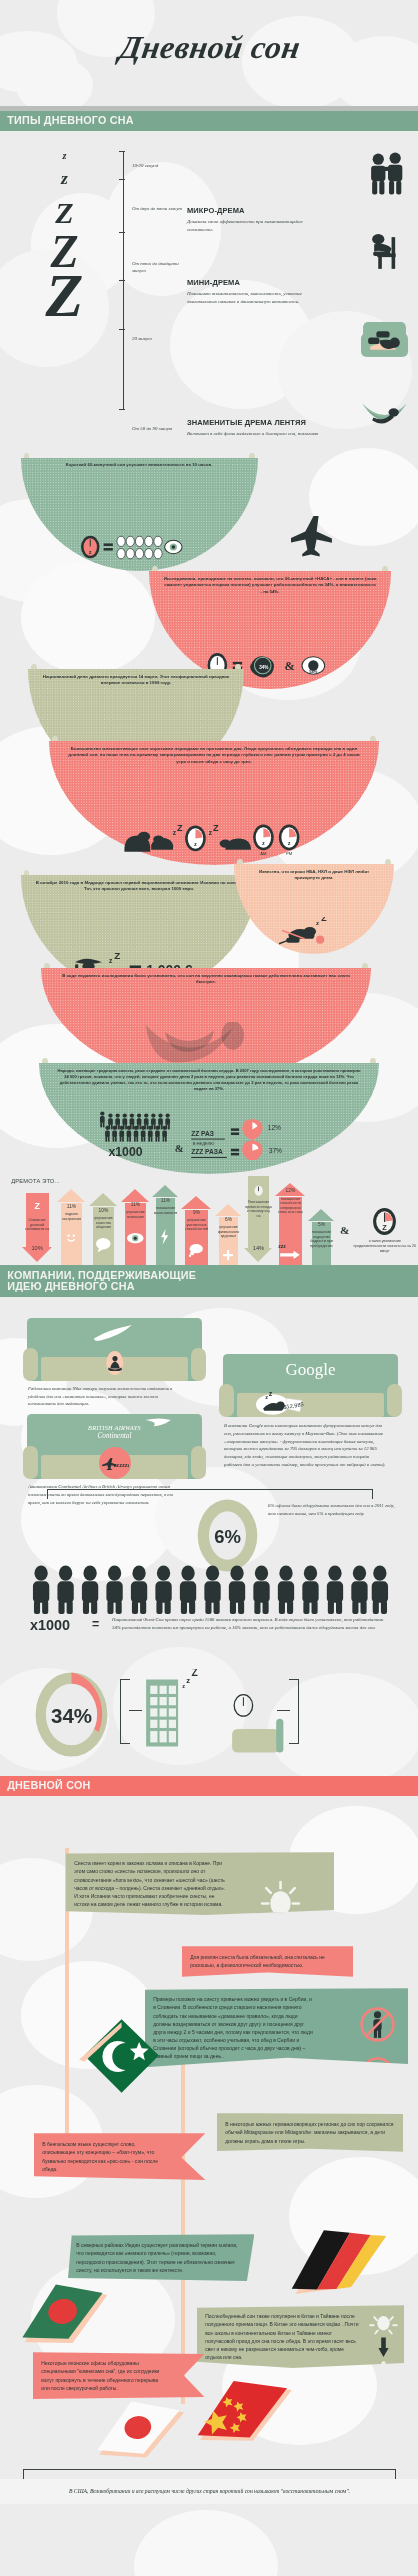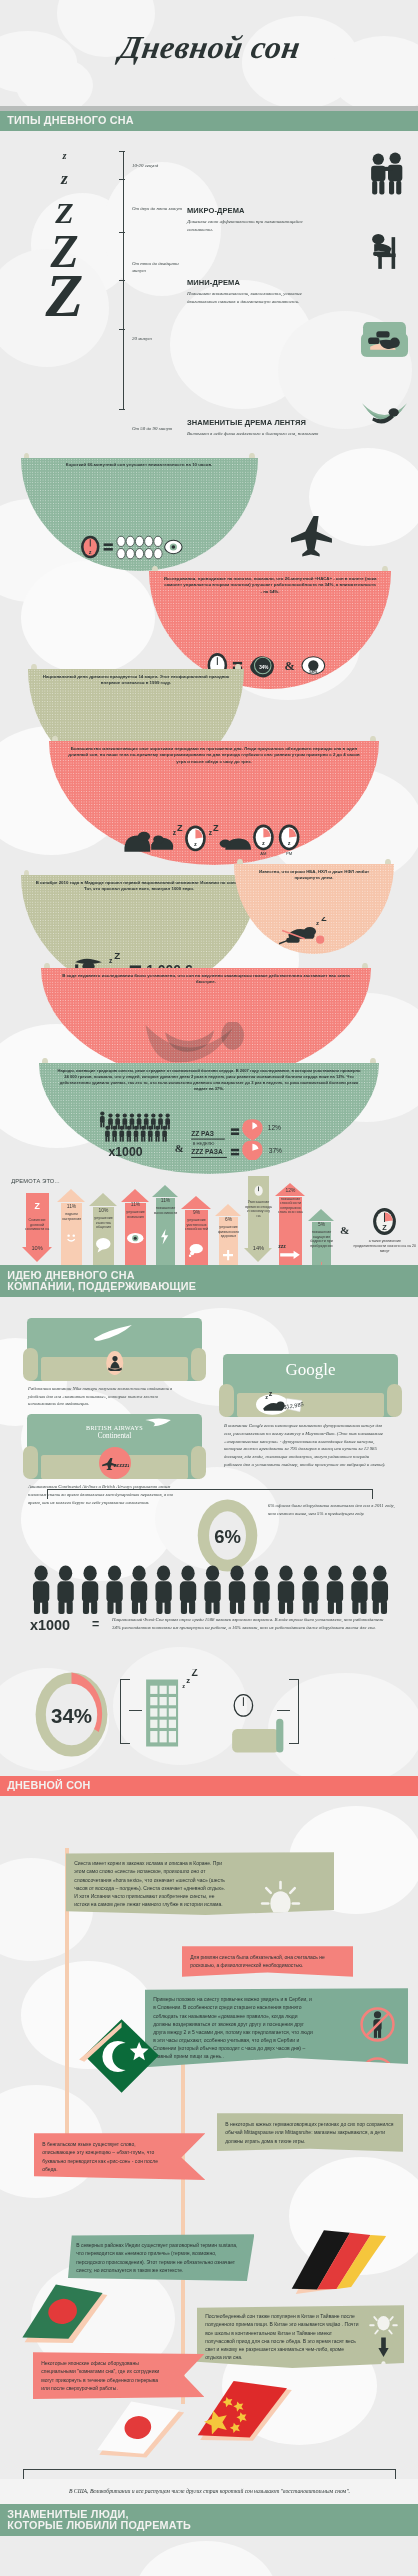--- a/index.html
+++ b/index.html
@@ -733,22 +733,22 @@
               <rect x="23" y="11" width="2" height="18" fill="#2b3434"></rect>
               <text x="24" y="44" font-size="14" font-weight="bold" font-family="Liberation Sans,sans-serif" fill="#2b3434" text-anchor="middle">Z</text>
             </svg>
         </div>
         <div style="font-size:3.5px;line-height:1.3;color:#3a3a3a;margin-top:1px;">а также увеличение продолжительности ночного сна на 20 минут</div>
       </div>
     </div>
   </div>
 
   <div class="band green shadow sec">
+    <h2>КОМПАНИИ, ПОДДЕРЖИВАЮЩИЕ</h2>
     <h2>ИДЕЮ ДНЕВНОГО СНА</h2>
-    <h2>КОМПАНИИ, ПОДДЕРЖИВАЮЩИЕ</h2>
   </div>
 
   <div class="companies sec" style="height:330px;">
     <div class="clouds">
       <div class="cloud" style="left:-36px;top:41px;width:103px;height:88px;background:#fafafa;"></div>
       <div class="cloud" style="left:155px;top:10.3px;width:134px;height:98px;background:#f8f8f8;"></div>
       <div class="cloud" style="left:20.6px;top:93px;width:118px;height:98px;background:#fafafa;"></div>
       <div class="cloud" style="left:20.6px;top:160px;width:155px;height:124px;background:#fafafa;"></div>
       <div class="cloud" style="left:155px;top:170px;width:124px;height:103px;background:#f7f7f7;"></div>
     </div>
@@ -793,21 +793,21 @@
         </div>
       </div>
       <div class="cap" style="left:1px;top:68px;width:163px;">В компании Google есть некоторые количество футуристических капсул для сна, расставленных по всему кампусу в Маунтин-Вью. (Это так называемые «энергетические капсулы» - футуристически выглядящие белые капсулы, которые можно арендовать за 795 долларов в месяц или купить за 12 985 долларов, где люди, желающие отдохнуть, могут уединиться посреди рабочего дня и установить таймер, чтобы проснуться от вибраций и света).</div>
     </div>
 
     <div class="sofa" style="left:27px;top:117px;width:175px;height:65px;">
       <div class="back" style="height:65px;">
         <div class="arm" style="left:-4.1px;"></div>
         <div class="arm" style="right:-4.1px;"></div>
         <div class="seat"></div>
-        <div class="brand" style="top:10px;">
+        <div class="brand" style="top:10px;font-style:italic;">
           <div style="font-size:6.2px;letter-spacing:0.3px;font-family:'Liberation Serif',serif;">BRITISH AIRWAYS</div>
           <div style="font-size:7.2px;font-family:'Liberation Serif',serif;margin-top:0.5px;">Continental</div>
         </div>
         <div style="position:absolute;right:30px;top:3.1px;">
           <svg width="28" height="11.3" viewBox="0 0 54 22">
               <path d="M2 6 q28 -6 50 0 q-16 12 -34 12 q10 -8 -16 -12 z" fill="#fff"></path>
             </svg>
         </div>
         <div style="position:absolute;left:50%;top:33px;transform:translateX(-50%);width:32px;height:32px;border-radius:50%;background:#f4827c;display:flex;align-items:center;justify-content:center;">
           <svg width="29" height="13.4" viewBox="0 0 56 26">
@@ -1172,24 +1172,20 @@
     </div>
   </div>
 
   <div class="sec" style="position:relative;background:#ececec;padding:5.2px 0 0;">
     <div style="margin:0 23px;height:9.3px;border:1px solid #3a4444;border-bottom:none;"></div>
     <div class="closing">
       <p>В США, Великобритании и все растущем числе других стран короткий сон называют "восстановительным сном".</p>
     </div>
   </div>
 
-  <div class="band green shadow sec">
-    <h2>ЗНАМЕНИТЫЕ ЛЮДИ,</h2>
-    <h2>КОТОРЫЕ ЛЮБИЛИ ПОДРЕМАТЬ</h2>
-  </div>
 
   <div class="famous sec" style="height:629px;">
     <div class="clouds">
 
       <div class="cloud" style="left:134px;top:5.2px;width:144px;height:113px;background:#f8f8f8;"></div>
 
     </div>
 
   </div>
 

